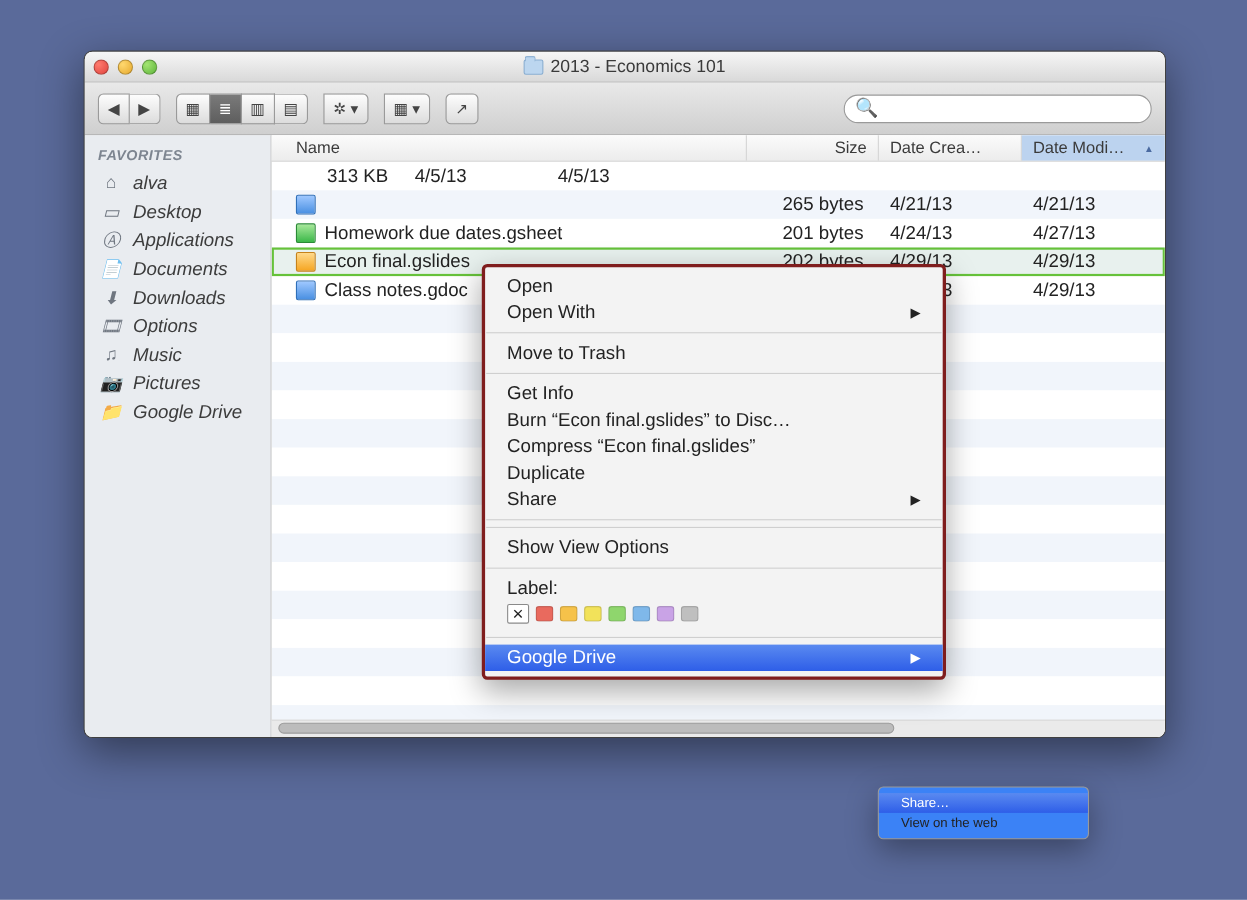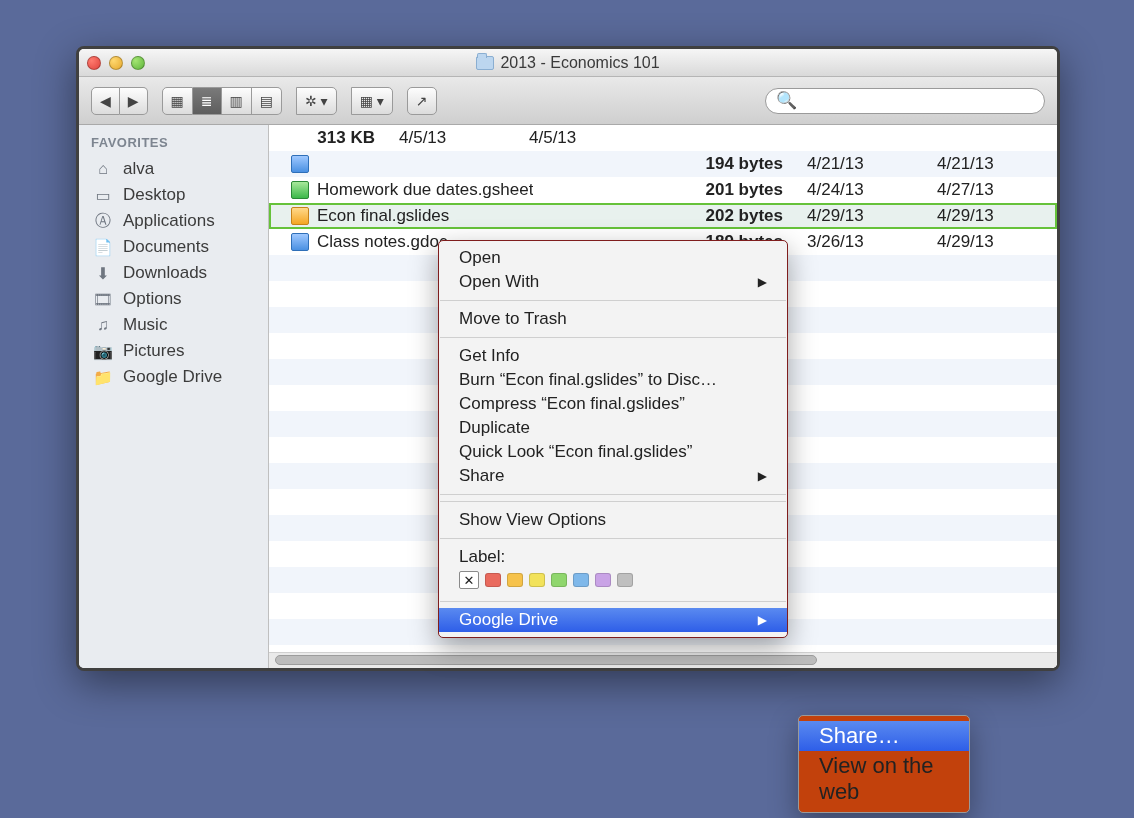--- a/index.html
+++ b/index.html
@@ -15,21 +15,21 @@
     position: relative;
     overflow: hidden;
   }
   .window {
     position: absolute;
     left: 76px;
     top: 46px;
     width: 984px;
     height: 625px;
     background: #fff;
-    border: 3px solid #404040;
+    border: 1px solid #404040;
     border-radius: 8px;
     box-shadow: 0 12px 40px rgba(0,0,0,0.45);
     display: flex;
     flex-direction: column;
     overflow: hidden;
   }
   .titlebar {
     height: 28px;
     background: linear-gradient(#f6f6f6, #d9d9d9);
     border-bottom: 1px solid #b5b5b5;
@@ -81,25 +81,26 @@
     width: 280px; height: 26px;
     border: 1px solid #9a9a9a; border-radius: 13px;
     background: #fff;
     display: flex; align-items: center; padding: 0 10px; gap: 6px;
     color: #888;
   }
 
   .body { flex: 1; display: flex; min-height: 0; }
 
   .sidebar {
-    width: 190px;
+    width: 170px;
     background: #e9ecf0;
     border-right: 1px solid #bfbfbf;
     padding-top: 6px;
     font-size: 17px;
+    font-style: italic;
   }
   .sb-heading { color: #7d8590; font-size: 13px; font-weight: bold; letter-spacing: 0.5px; padding: 4px 12px 6px; }
   .sb-item { display: flex; align-items: center; gap: 10px; padding: 3px 14px; color: #3c3c3c; }
   .sb-icon { width: 20px; height: 18px; display: flex; align-items: center; justify-content: center; color: #6f7680; font-size: 16px; }
 
   .listpane { flex: 1; display: flex; flex-direction: column; min-width: 0; background: #fff; }
   .headerrow {
     display: flex; height: 24px; border-bottom: 1px solid #cfcfcf;
     background: linear-gradient(#fbfbfb, #ececec);
     font-size: 15px; color: #3a3a3a;
@@ -116,64 +117,64 @@
   .stripe { height: 26px; }
   .stripe:nth-child(odd) { background: #ffffff; }
   .stripe:nth-child(even) { background: #f1f5fb; }
   .rows-content { position: absolute; inset: 0; }
   .frow {
     display: flex; align-items: center; height: 26px; font-size: 17px; color: #222;
   }
   .frow.selected { outline: 2px solid #66c23a; outline-offset: -2px; background: rgba(128,210,90,0.08); }
   .cell-name { flex: 1; display: flex; align-items: center; gap: 8px; padding-left: 22px; min-width: 0; }
   .cell-name .txt { white-space: nowrap; overflow: hidden; text-overflow: ellipsis; }
-  .cell-size { width: 120px; text-align: right; padding-right: 14px; font-weight: bold; }
+  .cell-size { width: 120px; text-align: right; padding-right: 14px; }
   .cell-created { width: 130px; padding-left: 10px; }
   .cell-modified { width: 130px; padding-left: 10px; }
   .fic { width: 18px; height: 18px; border-radius: 2px; position: relative; flex-shrink: 0; }
   .fic.png { background: linear-gradient(#ffe9a8,#ffd15c); border:1px solid #d6a630; }
   .fic.gdoc { background: linear-gradient(#9fc8ff,#4a90e2); border:1px solid #2f6fb8; }
   .fic.gsheet { background: linear-gradient(#a7e89a,#3cb84a); border:1px solid #2a8a36; }
   .fic.gslides { background: linear-gradient(#ffd98a,#f5a623); border:1px solid #c6821a; }
 
   .hscroll {
     height: 16px; border-top: 1px solid #d0d0d0; background: #eaeaea; padding: 2px 60px 2px 6px;
   }
   .hscroll .thumb { height: 10px; background: #bcbcbc; border: 1px solid #9c9c9c; border-radius: 5px; width: 75%; }
 
   
   .ctxmenu {
     position: absolute;
     left: 438px; top: 240px;
-    width: 350px;
+    width: 422px;
     background: #f3f3f3;
-    border: 1px solid #7f1d1d;
+    border: 3px solid #7f1d1d;
     border-radius: 5px;
     box-shadow: 0 10px 28px rgba(0,0,0,0.35);
     padding: 5px 0;
     font-size: 17px;
   }
   .mi { padding: 2px 20px; display: flex; align-items: center; position: relative; }
   .mi.sel { background: linear-gradient(#5a8af0, #2e5ee8); color: #fff; }
   .mi .arrow { margin-left: auto; font-size: 12px; }
   .msep { height: 1px; background: #cfcfcf; margin: 6px 1px; }
   .label-row { padding: 2px 20px 6px; display: flex; align-items: center; gap: 6px; }
   .label-x { width: 20px; height: 18px; border: 1px solid #8a8a8a; border-radius: 2px; background: #fff; display:flex; align-items:center; justify-content:center; font-size:13px; }
   .swatch { width: 16px; height: 14px; border-radius: 3px; border: 1px solid rgba(0,0,0,0.15); }
 
   .submenu {
     position: absolute;
     left: 798px; top: 715px;
-    width: 172px;
-    background: #c2410c;
+    width: 192px;
+    background: #3b82f6;
     border: 1px solid #9a9a9a;
     border-radius: 5px;
     box-shadow: 0 10px 28px rgba(0,0,0,0.35);
     padding: 5px 0;
-    font-size: 22px;
+    font-size: 12px;
   }
 </style>
 </head>
 <body>
 
 <div class="window">
   <div class="titlebar">
     <div class="traffic">
       <div class="tl red"></div>
       <div class="tl yellow"></div>
@@ -246,20 +247,35 @@
             <span>Pictures</span>
           </div>
           <div class="sb-item">
             <span class="sb-icon">📁</span>
             <span>Google Drive</span>
           </div>
         </div>
     </div>
 
     <div class="listpane">
+      <div class="headerrow">
+        <div class="hc name">
+            <span>Name</span>
+          </div>
+        <div class="hc size">
+            <span>Size</span>
+          </div>
+        <div class="hc created">
+            <span>Date Crea…</span>
+          </div>
+        <div class="hc modified">
+            <span>Date Modi…</span>
+            <span class="sorttri">▲</span>
+          </div>
+      </div>
       <div class="rows">
         <div class="rows-bg" id="rows-bg">
             <div class="stripe"></div>
             <div class="stripe"></div>
             <div class="stripe"></div>
             <div class="stripe"></div>
             <div class="stripe"></div>
             <div class="stripe"></div>
             <div class="stripe"></div>
             <div class="stripe"></div>
@@ -279,21 +295,21 @@
         <div class="rows-content" id="rows-content">
             <div class="frow">
     <div class="cell-size">313 KB</div>
     <div class="cell-created">4/5/13</div>
     <div class="cell-modified">4/5/13</div>
             </div>
             <div class="frow">
     <div class="cell-name">
                 <span class="fic gdoc"></span>
               </div>
-    <div class="cell-size">194 bytes</div>
+    <div class="cell-size">265 bytes</div>
     <div class="cell-created">4/21/13</div>
     <div class="cell-modified">4/21/13</div>
             </div>
             <div class="frow">
     <div class="cell-name">
                 <span class="fic gsheet"></span>
                 <span class="txt">Homework due dates.gsheet</span>
               </div>
     <div class="cell-size">201 bytes</div>
     <div class="cell-created">4/24/13</div>
@@ -345,23 +361,20 @@
     <div class="mi">
       <span>Burn “Econ final.gslides” to Disc…</span>
     </div>
     <div class="mi">
       <span>Compress “Econ final.gslides”</span>
     </div>
     <div class="mi">
       <span>Duplicate</span>
     </div>
     <div class="mi">
-      <span>Quick Look “Econ final.gslides”</span>
-    </div>
-    <div class="mi">
       <span>Share</span>
       <span class="arrow">▶</span>
     </div>
     <div class="msep"></div>
     <div class="msep"></div>
     <div class="mi">
       <span>Show View Options</span>
     </div>
     <div class="msep"></div>
     <div class="mi">Label:</div>

